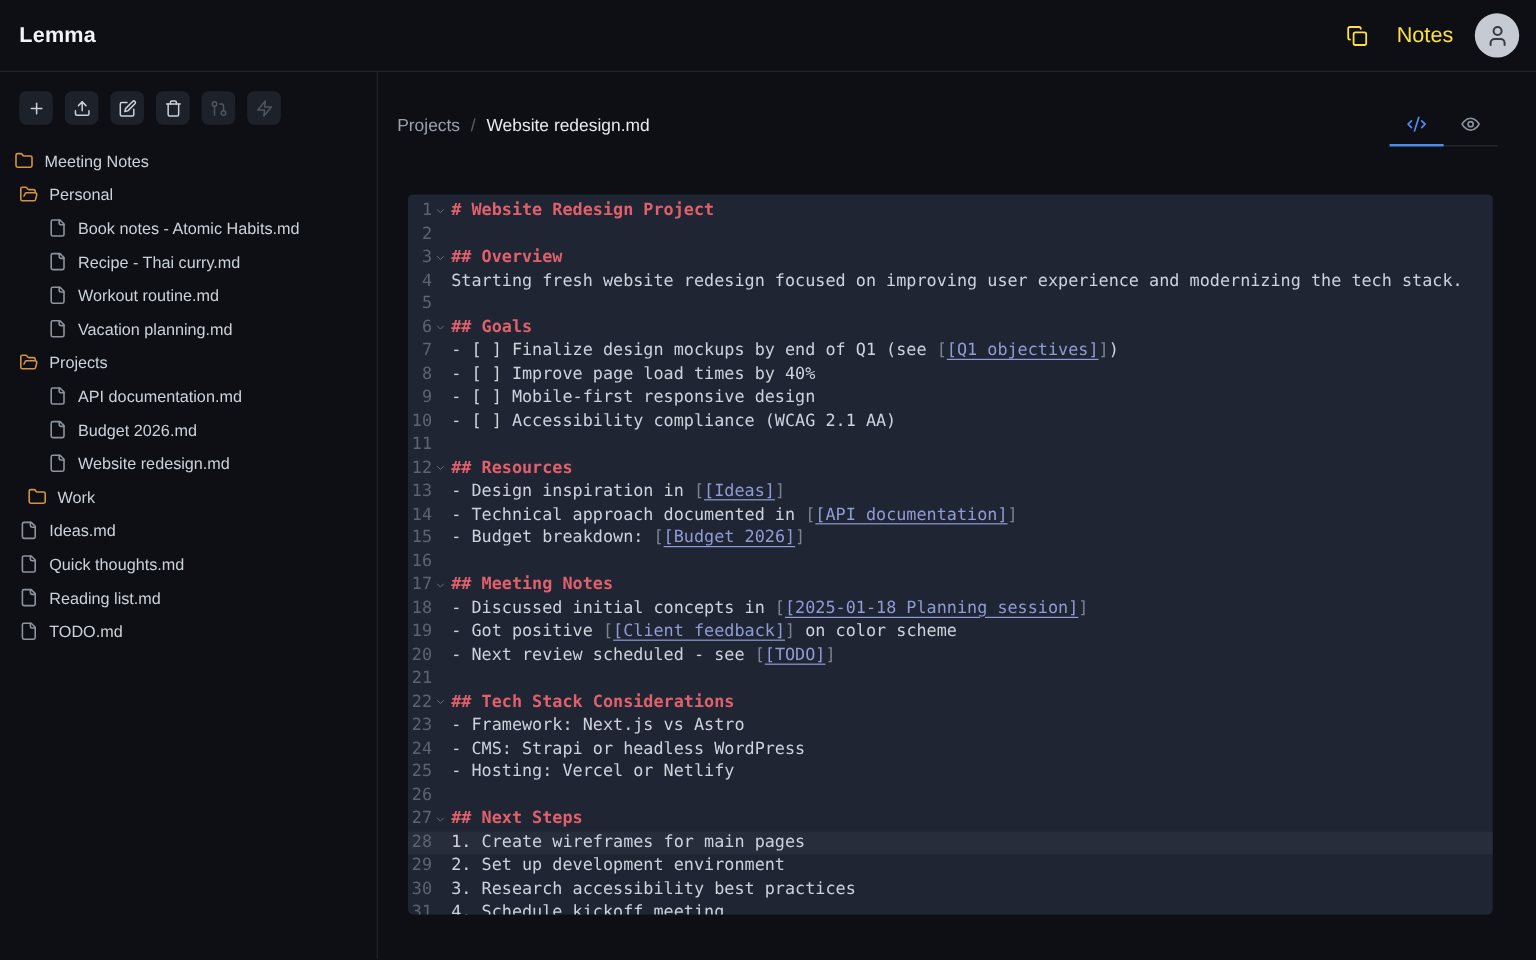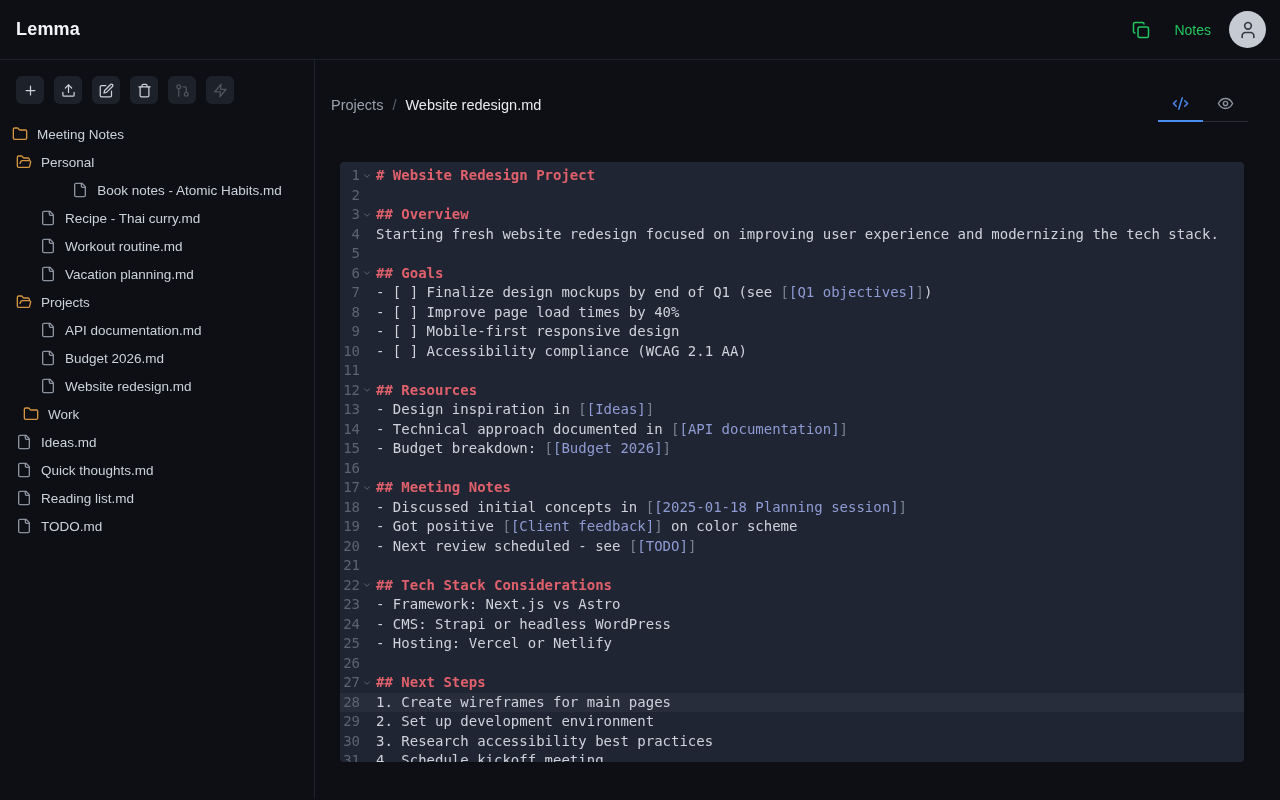--- a/index.html
+++ b/index.html
@@ -3,21 +3,21 @@
 <meta charset="utf-8">
 <style>
   *{box-sizing:border-box;margin:0;padding:0}
   html,body{width:1280px;height:800px;overflow:hidden;background:#0d0f14;font-family:"Liberation Sans",sans-serif}
   button{font-family:inherit}
 
   
   .topbar{height:60px;display:flex;align-items:center;justify-content:space-between;padding:0 14px 0 16px;border-bottom:1px solid #1d222b}
   .logo{color:#f2f4f7;font-size:18px;font-weight:700;letter-spacing:.2px}
   .topbar-right{display:flex;align-items:center;gap:18px}
-  .notes-btn{display:flex;align-items:center;gap:24px;background:none;border:none;color:#22c55e;font-size:14px;cursor:pointer}
+  .notes-btn{display:flex;align-items:center;gap:24px;background:none;border:none;color:#fde047;font-size:18px;cursor:pointer}
   .avatar{width:37px;height:37px;border-radius:50%;background:#c6cad2;border:none;display:flex;align-items:center;justify-content:center;cursor:pointer;color:#363b44}
 
   
   .layout{display:flex;height:calc(100% - 61px)}
   .sidebar{width:315px;flex-shrink:0;border-right:1px solid #1d222b;padding-top:16px;overflow:hidden}
   .main{flex:1;display:flex;flex-direction:column;min-width:0}
 
   
   .toolbar{display:flex;gap:10px;padding:0 16px;margin-bottom:16px}
   .tool-btn{width:28px;height:28px;border-radius:6px;background:#1d212a;border:none;display:flex;align-items:center;justify-content:center;cursor:pointer;color:#ccd1d9}
@@ -42,21 +42,21 @@
   .editor{margin:40px 36px 0 25px;height:600px;background:#1f2532;border-radius:4px;overflow:hidden;padding-top:4px;
           font-family:"DejaVu Sans Mono",monospace;font-size:14px;cursor:text}
   .cm-line{display:flex;height:19.5px;line-height:19.5px}
   .cm-line.active{background:#272d3b}
   .ln{width:20px;flex-shrink:0;text-align:right;color:#5d6471;user-select:none}
   .fold{width:14px;flex-shrink:0;display:flex;align-items:center;justify-content:center;color:#68707e;cursor:pointer}
   .code{white-space:pre;padding-left:2px}
   .tk-h{color:#e0606c;font-weight:700}
   .tk-t{color:#cdd2db}
   .tk-p{color:#7a8290}
-  .tk-l{color:#8f9bd4;text-underline-offset:2.5px;cursor:pointer}
+  .tk-l{color:#8f9bd4;text-decoration:underline;text-underline-offset:2.5px;cursor:pointer}
 </style>
 </head>
 <body>
 
 <header class="topbar">
   <div class="logo">Lemma</div>
   <div class="topbar-right">
     <button class="notes-btn">
       <span class="icon">
           <svg width="18" height="18" viewBox="0 0 24 24" fill="none" stroke="currentColor" stroke-width="2" stroke-linecap="round" stroke-linejoin="round">
@@ -141,21 +141,21 @@
           <span class="tree-label">Meeting Notes</span>
         </div>
         <div class="tree-row" style="padding-left: 16px;">
           <span class="icon amber">
             <svg width="16" height="16" viewBox="0 0 24 24" fill="none" stroke="currentColor" stroke-width="2" stroke-linecap="round" stroke-linejoin="round">
               <path d="m6 14 1.45-2.9A2 2 0 0 1 9.24 10H20a2 2 0 0 1 1.94 2.5l-1.55 6a2 2 0 0 1-1.94 1.5H4a2 2 0 0 1-2-2V5a2 2 0 0 1 2-2h3.93a2 2 0 0 1 1.66.9l.82 1.2a2 2 0 0 0 1.66.9H18a2 2 0 0 1 2 2v2"></path>
             </svg>
           </span>
           <span class="tree-label">Personal</span>
         </div>
-        <div class="tree-row" style="padding-left: 40px; justify-content: center;">
+        <div class="tree-row" style="padding-left: 40px;">
           <span class="icon gray">
             <svg width="16" height="16" viewBox="0 0 24 24" fill="none" stroke="currentColor" stroke-width="2" stroke-linecap="round" stroke-linejoin="round">
               <path d="M15 2H6a2 2 0 0 0-2 2v16a2 2 0 0 0 2 2h12a2 2 0 0 0 2-2V7Z"></path>
               <path d="M14 2v4a2 2 0 0 0 2 2h4"></path>
             </svg>
           </span>
           <span class="tree-label">Book notes - Atomic Habits.md</span>
         </div>
         <div class="tree-row" style="padding-left: 40px;">
           <span class="icon gray">

